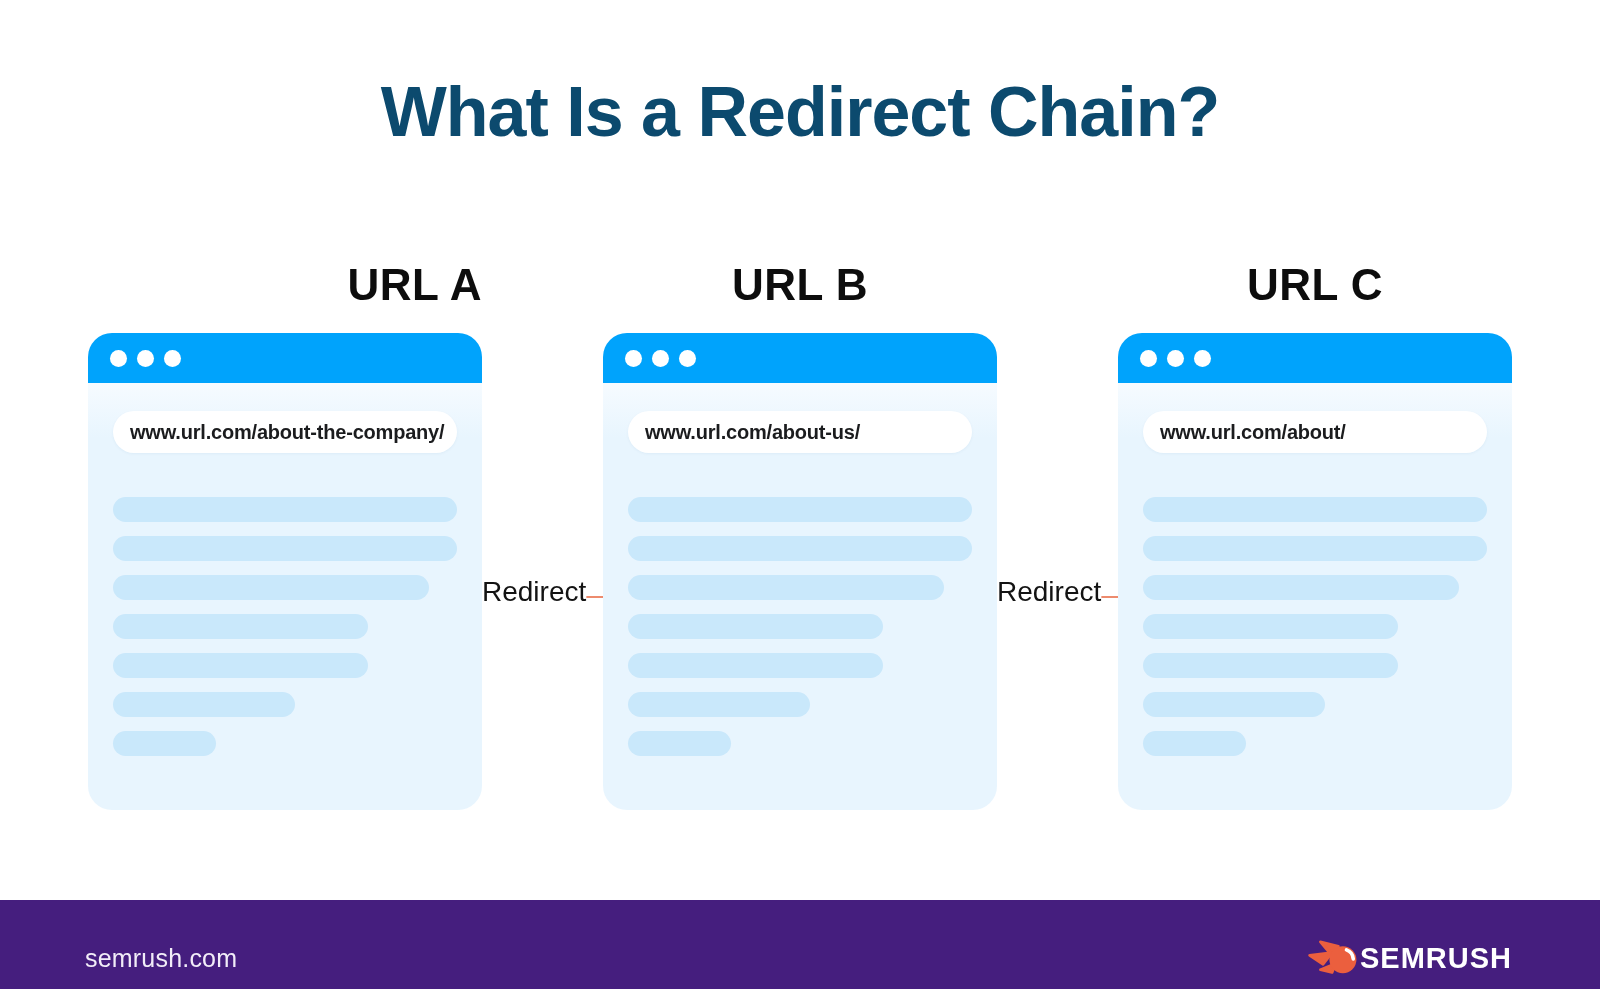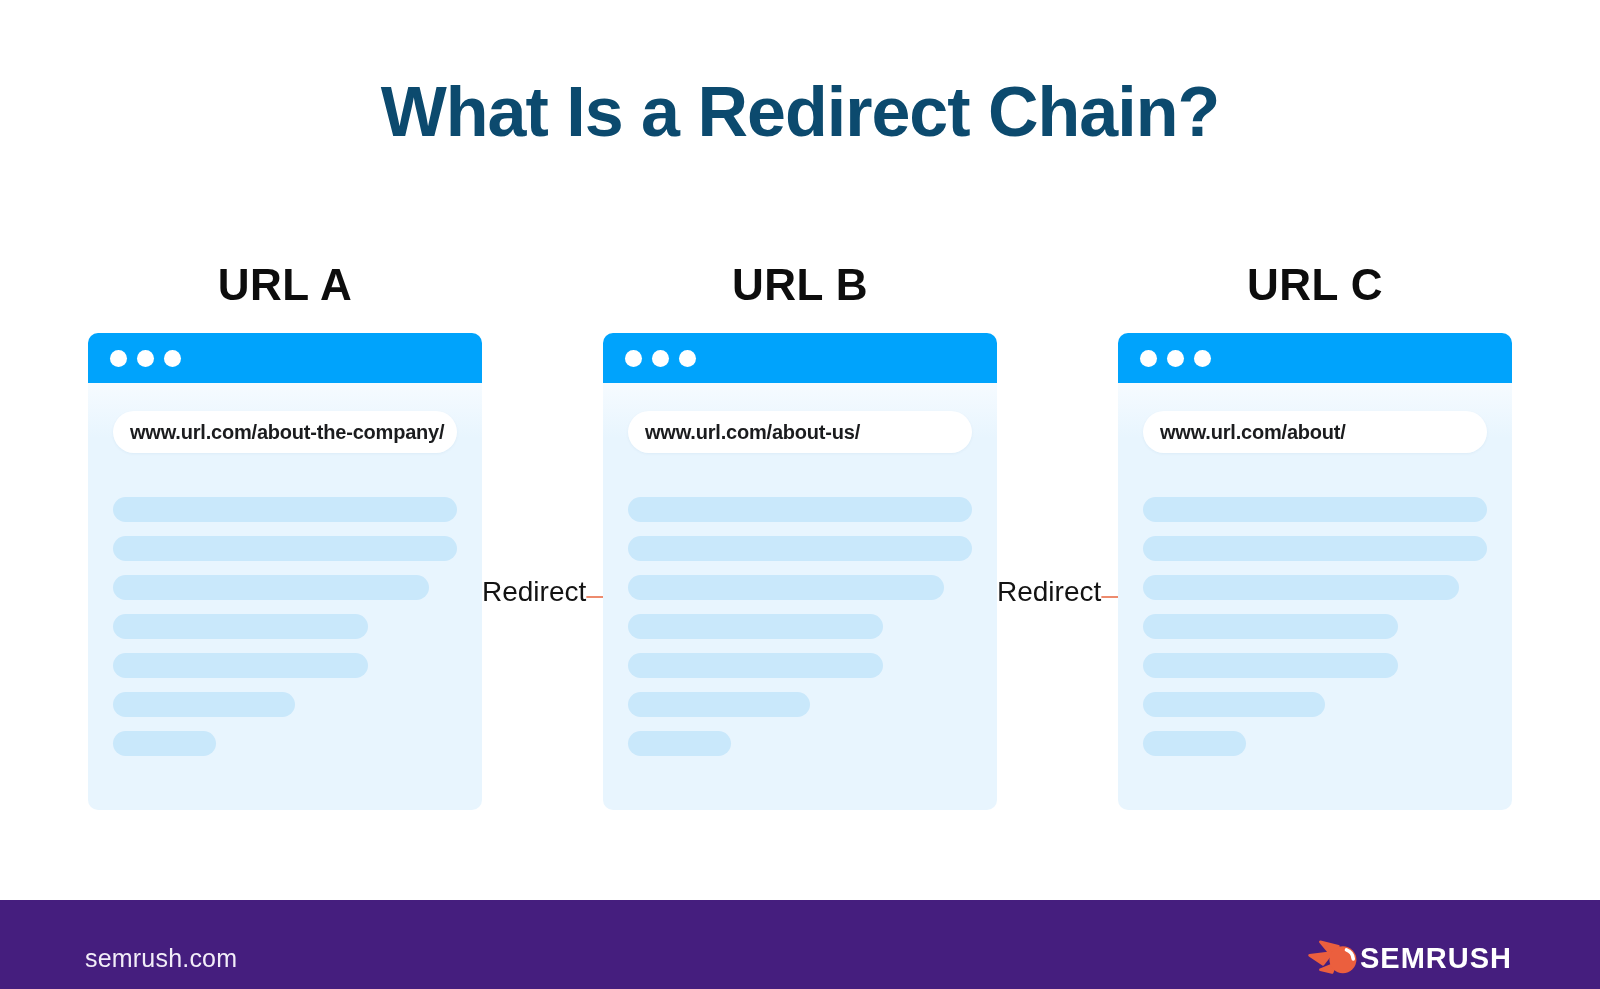--- a/index.html
+++ b/index.html
@@ -30,31 +30,31 @@
   .col-label {
     position: absolute;
     top: 260px;
     width: 394px;
     text-align: center;
     font-size: 44px;
     font-weight: 800;
     letter-spacing: 0.5px;
     color: #0d0d0d;
   }
-  .label-a { left: 88px; }
+  .label-a { left: 88px; text-align: right; }
   .label-b { left: 603px; }
   .label-c { left: 1118px; text-align: center; }
 
   
   .browser-window {
     position: absolute;
     top: 333px;
     width: 394px;
     height: 477px;
-    border-radius: 10px;
+    border-radius: 24px;
     overflow: hidden;
   }
   .win-a { left: 88px; }
   .win-b { left: 603px; }
   .win-c { left: 1118px; }
 
   .titlebar {
     height: 50px;
     background: #00A3FC;
     display: flex;

